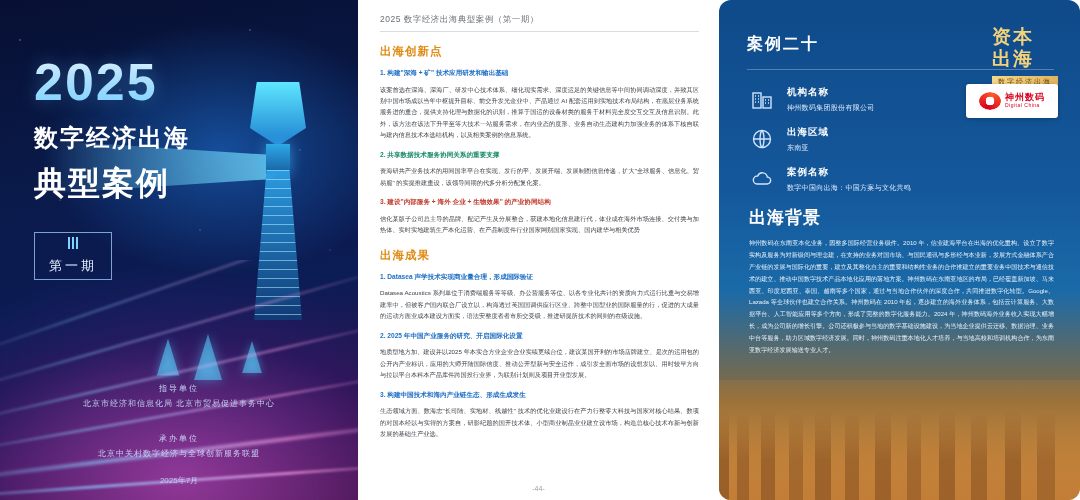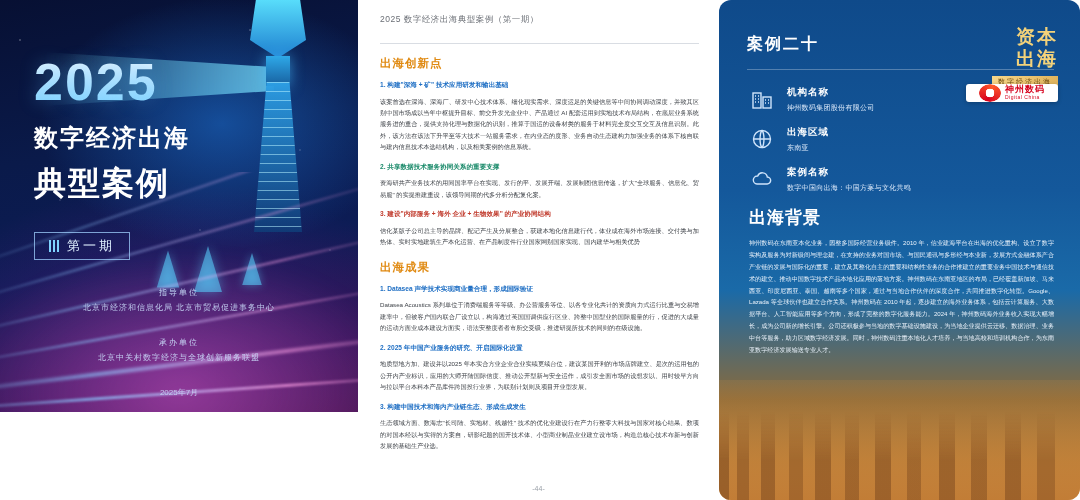--- a/index.html
+++ b/index.html
@@ -5,21 +5,21 @@
   html,body{margin:0;padding:0;}
   body{
     width:1080px;height:500px;overflow:hidden;
     background:#ffffff;
     font-family:"Liberation Sans","DejaVu Sans",sans-serif;
   }
   .stage{position:relative;width:1080px;height:500px;display:flex;}
 
   
   .cover{
-    position:relative;width:358px;height:412px;overflow:hidden;
+    position:relative;width:358px;height:500px;overflow:hidden;
     background:
       radial-gradient(ellipse 260px 180px at 62% 30%, rgba(30,120,220,.55) 0%, rgba(8,24,70,0) 70%),
       radial-gradient(ellipse 420px 300px at 50% 95%, rgba(120,30,150,.55) 0%, rgba(8,20,60,0) 70%),
       linear-gradient(170deg,#071033 0%,#0a1a4a 35%,#0c1c55 60%,#2a1350 85%,#3a1145 100%);
   }
   .cover .stars{position:absolute;inset:0;
     background-image:
       radial-gradient(1px 1px at 20px 40px,rgba(255,255,255,.7),transparent),
       radial-gradient(1px 1px at 120px 90px,rgba(255,255,255,.5),transparent),
       radial-gradient(1px 1px at 250px 30px,rgba(255,255,255,.6),transparent),
@@ -79,32 +79,32 @@
   .boats span:nth-child(2){left:44px;}
   .boats span:nth-child(3){left:88px;transform:scale(.7);}
 
   .cover-inner{position:absolute;inset:0;padding:56px 28px 22px 34px;box-sizing:border-box;color:#fff;}
   .c-year{font-size:52px;font-weight:bold;letter-spacing:2px;line-height:1;
     background:linear-gradient(180deg,#eaf6ff,#7fd3ff);-webkit-background-clip:text;background-clip:text;color:transparent;
     text-shadow:0 0 18px rgba(90,190,255,.35);}
   .c-t1{margin-top:14px;font-size:24px;font-weight:bold;letter-spacing:2px;}
   .c-t2{margin-top:8px;font-size:32px;font-weight:bold;letter-spacing:2px;}
   .c-issue{margin-top:26px;display:inline-flex;align-items:center;gap:8px;
-    border:1px solid rgba(160,210,255,.75);padding:4px 14px;font-size:13px;letter-spacing:3px;color:#dff0ff;}
+    border:1px solid rgba(160,210,255,.75);padding:4px 14px;font-size:13px;letter-spacing:3px;color:#dff0ff;flex-direction:column;}
   .c-issue .bars{display:inline-block;width:10px;height:12px;
     background:repeating-linear-gradient(90deg,#7fd3ff 0 2px,transparent 2px 4px);}
   .c-foot{position:absolute;left:0;right:0;bottom:14px;text-align:center;color:#cfe3ff;}
   .c-foot .lab{font-size:8px;letter-spacing:2px;opacity:.9;margin-top:24px;}
   .c-foot .org{font-size:8px;letter-spacing:1px;opacity:.85;margin-top:4px;}
-  .c-foot .date{font-size:8px;opacity:.8;margin-top:24px;}
+  .c-foot .date{font-size:8px;opacity:.8;margin-top:16px;}
 
   
   .page{position:relative;width:361px;height:500px;background:#fff;box-sizing:border-box;
     padding:14px 20px 18px 22px;color:#222;}
-  .page .runhead{font-size:8.5px;color:#6b6f76;letter-spacing:.5px;padding-bottom:17px;border-bottom:1px solid #d9dde3;}
+  .page .runhead{font-size:8.5px;color:#6b6f76;letter-spacing:.5px;padding-bottom:5px;border-bottom:1px solid #d9dde3;}
   .sec-title{margin-top:12px;font-size:11.5px;font-weight:bold;color:#e08a12;letter-spacing:1px;}
   .para{font-size:6.2px;line-height:1.85;color:#3b3f45;text-align:justify;margin-top:5px;}
   .sub{margin-top:9px;font-size:6.6px;font-weight:bold;color:#1f6fc4;line-height:1.6;}
   .sub.green{color:#1a8a6a;}
   .sub.red{color:#c0392b;}
   .pg-num{position:absolute;left:0;right:0;bottom:8px;text-align:center;font-size:7px;color:#9aa0a8;}
 
   
   .case{position:relative;width:361px;height:500px;overflow:hidden;box-sizing:border-box;
     background:linear-gradient(180deg,#0f4a8a 0%,#14589b 38%,#1a6aa8 58%,#8a6a3a 80%,#c08a42 92%,#d89a4e 100%);
@@ -121,33 +121,33 @@
       rgba(120,70,30,.5) 96px 112px,transparent 112px 126px,rgba(120,70,30,.45) 126px 140px,transparent 140px 156px,
       rgba(120,70,30,.5) 156px 172px,transparent 172px 188px,rgba(120,70,30,.42) 188px 202px,transparent 202px 220px,
       rgba(120,70,30,.5) 220px 236px,transparent 236px 252px,rgba(120,70,30,.45) 252px 268px,transparent 268px 286px,
       rgba(120,70,30,.5) 286px 302px,transparent 302px 318px,rgba(120,70,30,.4) 318px 336px,transparent 336px 361px);
     -webkit-mask-image:linear-gradient(180deg,transparent,#000 55%);
             mask-image:linear-gradient(180deg,transparent,#000 55%);
   }
   .case-head{position:relative;padding:34px 26px 0 28px;color:#fff;}
   .case-no{font-size:16px;font-weight:bold;letter-spacing:2px;}
   .case-sub{margin-top:10px;font-size:11px;letter-spacing:.6px;color:#eaf3ff;}
-  .brand{position:absolute;right:22px;top:26px;text-align:right;color:#f3d27a;}
+  .brand{position:absolute;right:22px;top:26px;color:#f3d27a;}
   .brand .b1,.brand .b2{font-size:19px;font-weight:bold;letter-spacing:2px;line-height:1.15;}
   .brand .ribbon{display:inline-block;margin-top:4px;font-size:7px;color:#6b4a10;background:linear-gradient(90deg,#f6d78a,#e0b45c);padding:1px 6px;letter-spacing:2px;}
   .case-divider{margin:14px 26px 0 28px;height:1px;background:rgba(255,255,255,.28);}
 
   .facts{position:relative;padding:16px 26px 0 30px;color:#fff;}
   .fact{display:flex;align-items:flex-start;gap:12px;margin-bottom:13px;}
   .fact .ic{width:26px;height:26px;flex:0 0 26px;display:flex;align-items:center;justify-content:center;}
   .fact .ic svg{width:24px;height:24px;}
   .fact .ft{font-size:9.5px;font-weight:bold;letter-spacing:1px;}
   .fact .fv{margin-top:4px;font-size:7px;color:#dbe9fa;letter-spacing:.3px;}
 
-  .logo-chip{position:absolute;right:22px;top:14px;width:92px;height:18px;background:#fff;border-radius:3px;
+  .logo-chip{position:absolute;right:22px;top:14px;width:92px;height:34px;background:#fff;border-radius:3px;
     display:flex;align-items:center;gap:4px;justify-content:center;box-shadow:0 1px 4px rgba(0,0,0,.25);}
   .logo-chip .mark{width:22px;height:18px;border-radius:50%;
     background:conic-gradient(from 200deg,#d6001c,#ff5a2b,#d6001c);
     -webkit-mask-image:radial-gradient(circle at 50% 50%, transparent 30%, #000 32%);
             mask-image:radial-gradient(circle at 50% 50%, transparent 30%, #000 32%);}
   .logo-chip .tx{line-height:1.1;}
   .logo-chip .tx b{display:block;font-size:9px;color:#d6001c;letter-spacing:1px;}
   .logo-chip .tx i{display:block;font-size:5px;color:#d6001c;font-style:normal;letter-spacing:.5px;}
 
   .bg-title{margin:2px 26px 0 30px;font-size:17px;font-weight:bold;color:#fff;letter-spacing:1px;}

